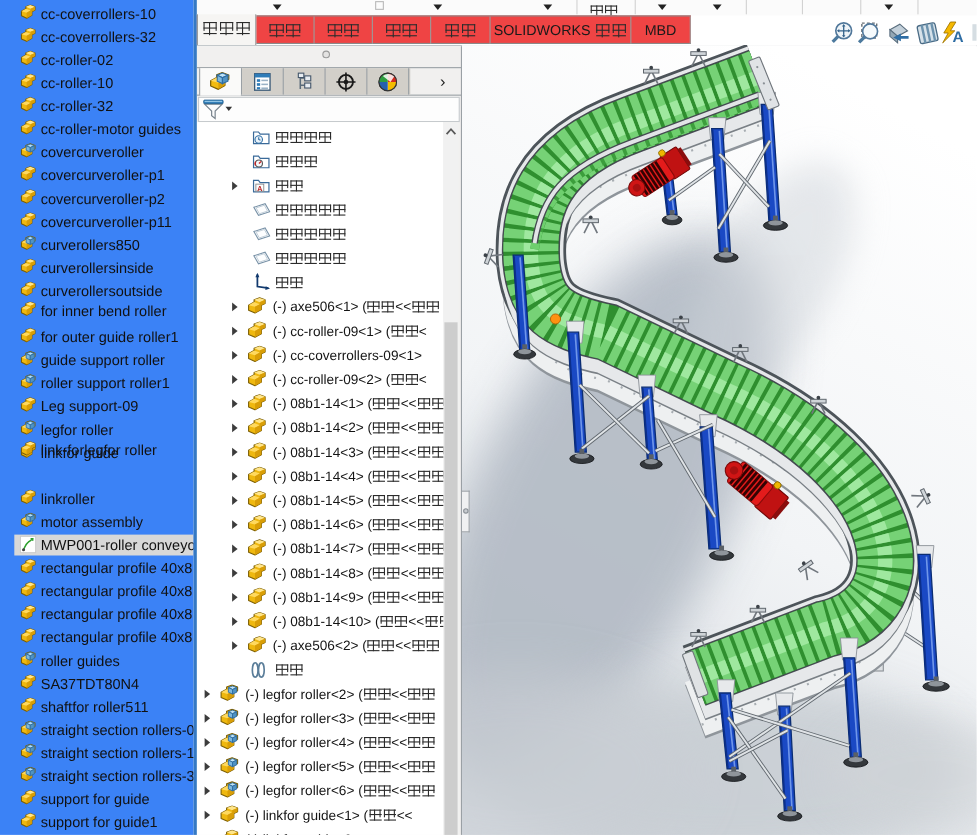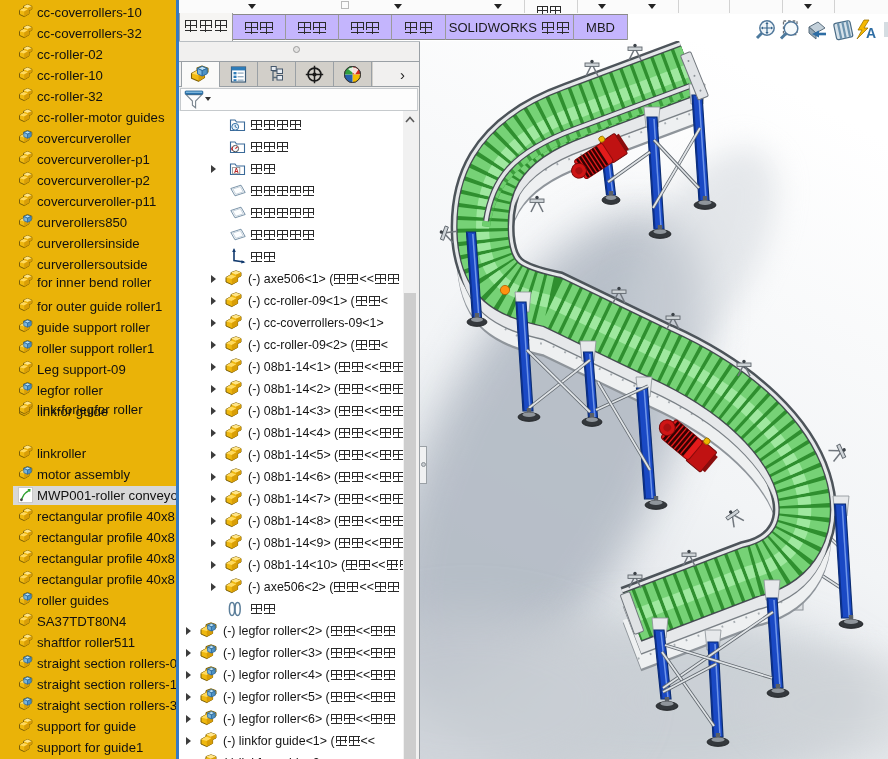--- a/index.html
+++ b/index.html
@@ -7,32 +7,32 @@
 b{display:inline-block;width:11px;height:10.5px;margin:0 1px -1px 1px;
 background:
  linear-gradient(#2b2b2b,#2b2b2b) 0 0/100% 1.4px no-repeat,
  linear-gradient(#2b2b2b,#2b2b2b) 0 48%/100% 1.3px no-repeat,
  linear-gradient(#2b2b2b,#2b2b2b) 0 100%/100% 1.4px no-repeat,
  linear-gradient(#2b2b2b,#2b2b2b) 50% 0/1.3px 100% no-repeat,
  linear-gradient(#2b2b2b,#2b2b2b) 100% 15%/1.2px 70% no-repeat,
  linear-gradient(#2b2b2b,#2b2b2b) 0 15%/1.2px 70% no-repeat}
 b.t{width:12.5px;height:12px;margin:0 1.2px -1.5px 1.2px}
 
-#lp{position:absolute;left:0;top:0;width:176px;height:759px;background:#eab308;overflow:hidden}
+#lp{position:absolute;left:0;top:0;width:176px;height:759px;background:#3b82f6;overflow:hidden}
 .lr{position:absolute;left:0;width:200px;height:21px;font-size:13.2px;color:#111;white-space:nowrap}
 .lr svg{position:absolute;left:18px;top:2px}
 .lr span{position:absolute;left:37px;top:3px}
 #lpsel{position:absolute;left:13px;width:163px;height:19px;background:#d8d8d8}
 #bluebar{position:absolute;left:176px;top:0;width:3px;height:759px;background:#3579c4}
 
 #strip{position:absolute;left:179px;top:0;width:709px;height:14px;background:#fbfbfb}
 .sep{position:absolute;top:0;width:1px;height:13px;background:#d2d2d2}
 .dar{position:absolute;top:4px;width:0;height:0;border-left:4px solid transparent;border-right:4px solid transparent;border-top:5px solid #222}
 
-#tabs{position:absolute;left:179px;top:14px;width:449px;height:26px;background:#c4b5fd;border-top:1px solid #8a8a8a;border-bottom:1px solid #8a8a8a}
+#tabs{position:absolute;left:179px;top:14px;width:449px;height:26px;background:#ef4444;border-top:1px solid #8a8a8a;border-bottom:1px solid #8a8a8a}
 .tab{position:absolute;top:0;height:25px;border-right:1px solid #9b9b9b;color:#1a1a1a;font-size:13px;text-align:center;line-height:25px;white-space:nowrap}
 #tabact{position:absolute;left:179px;top:13px;width:54px;height:28px;background:#f6f5f3;border-left:1px solid #9b9b9b;border-right:1px solid #9b9b9b;z-index:3;font-size:13px;text-align:center;line-height:26px;color:#1a1a1a}
 #tabline2{position:absolute;left:179px;top:41px;width:709px;height:1px;background:#b9bec2}
 
 #fmp{position:absolute;left:179px;top:42px;width:241px;height:717px;background:#f1f0ef;overflow:hidden}
 #fmtree{position:absolute;left:0;top:69px;width:224px;height:648px;background:#fff}
 .tr{position:absolute;left:0;width:230px;height:22px;font-size:12.4px;color:#141414;white-space:nowrap}
 .tr svg{position:absolute;top:2px}
 .tr .tx{position:absolute;top:4px}
 .arr{position:absolute;top:7px;width:0;height:0;border-top:4px solid transparent;border-bottom:4px solid transparent;border-left:5px solid #3c3c3c}

